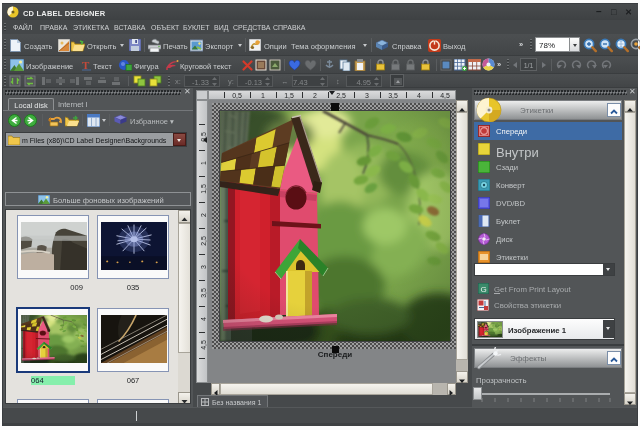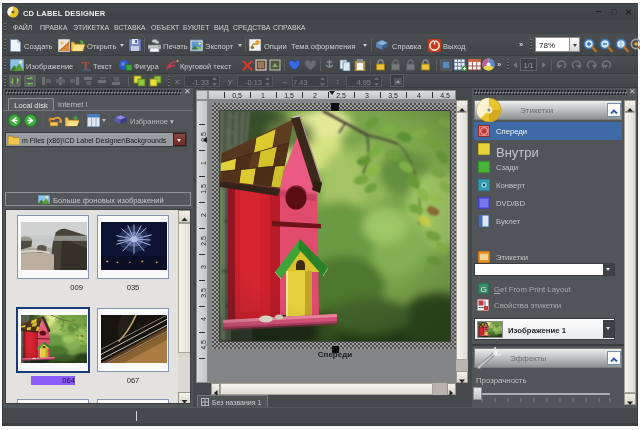--- a/index.html
+++ b/index.html
@@ -452,21 +452,21 @@
           </g>
      </svg>
    </div>
    <div class="abs" style="left:91px;top:73px;width:72px;text-align:center;color:#1c1e20;font-size:7.6px">035</div>
 
    <div class="abs" style="left:10px;top:97px;width:74px;height:66px;background:#fafafa;border:2px solid #1a3a7a">
      <svg class="abs" style="left:3px;top:6px" width="66" height="48" viewBox="0 0 230 230" preserveAspectRatio="none">
           <use href="#bird"></use>
         </svg>
    </div>
-   <div class="abs" style="left:25px;top:166px;width:44px;background:#8b5cf6;text-align:right;color:#12182a;font-size:7.6px">064</div>
+   <div class="abs" style="left:25px;top:166px;width:44px;background:#86efac;text-align:left;color:#12182a;font-size:7.6px">064</div>
 
    <div class="abs" style="left:91px;top:98px;width:72px;height:64px;background:#fafafa;border:1px solid #8694b4">
      <svg class="abs" style="left:3px;top:6px" width="66" height="48" viewBox="0 0 64 56" preserveAspectRatio="none">
       <rect width="64" height="56" fill="#17140f"></rect>
       <path d="M0 56 L64 14 V56z" fill="#5e3f20"></path>
       <path d="M8 56 L64 20 V56z" fill="#8a6231"></path>
       <path d="M22 56 L64 29 V56z" fill="#a87c42"></path>
       <path d="M34 0 q-6 18 -16 30 q-4-16 2-30z" fill="#23201a"></path>
       <path d="M34 0 q-7 19 -17 31" stroke="#c9a66a" stroke-width="1.6" fill="none"></path>
       <g stroke="#e4ddd0" stroke-width=".9">
@@ -768,20 +768,29 @@
       </svg>
    <span class="lbl" style="left:22px;top:5px;color:#c3c6c8;font-size:7.7px">DVD/BD</span>
  </div>
  <div class="abs" style="left:2px;top:124px;width:148px;height:18px">
    <svg class="ico" style="left:4px;top:3px" width="12" height="12" viewBox="0 0 12 12">
         <rect x="1" y="0" width="10" height="12" fill="#dfe8f2" stroke="#3a5a9a"></rect>
         <rect x="1" y="0" width="3.5" height="12" fill="#4a6ab4"></rect>
       </svg>
    <span class="lbl" style="left:22px;top:5px;color:#c3c6c8;font-size:7.7px">Буклет</span>
  </div>
+ <div class="abs" style="left:2px;top:142px;width:148px;height:18px">
+   <svg class="ico" style="left:4px;top:3px" width="12" height="12" viewBox="0 0 12 12">
+        <circle cx="6" cy="6" r="5.5" fill="#b45ad4"></circle>
+        <circle cx="6" cy="6" r="5.5" fill="none" stroke="#6a2a8a" stroke-width=".7"></circle>
+        <circle cx="6" cy="6" r="1.8" fill="#f0eaf4"></circle>
+        <path d="M6 .5 L7 4 M11.5 6 L8 7 M6 11.5 L5 8 M.5 6 L4 5" stroke="#e0b4f0" stroke-width="1"></path>
+      </svg>
+   <span class="lbl" style="left:22px;top:5px;color:#c3c6c8;font-size:7.7px">Диск</span>
+ </div>
  <div class="abs" style="left:2px;top:160px;width:148px;height:18px">
    <svg class="ico" style="left:4px;top:3px" width="12" height="12" viewBox="0 0 12 12">
         <rect width="12" height="12" fill="#e8922a" stroke="#9a5a10"></rect>
         <rect x="2" y="3" width="8" height="6" fill="#f8d49a"></rect>
       </svg>
    <span class="lbl" style="left:22px;top:5px;color:#c3c6c8;font-size:7.7px">Этикетки</span>
  </div>
 
  <div class="abs" style="left:2px;top:175px;width:141px;height:13px;background:#fff;border:1px solid #3a3d3f"></div>
  <div class="abs" style="left:131px;top:176px;width:11px;height:11px;background:#3e4143">

